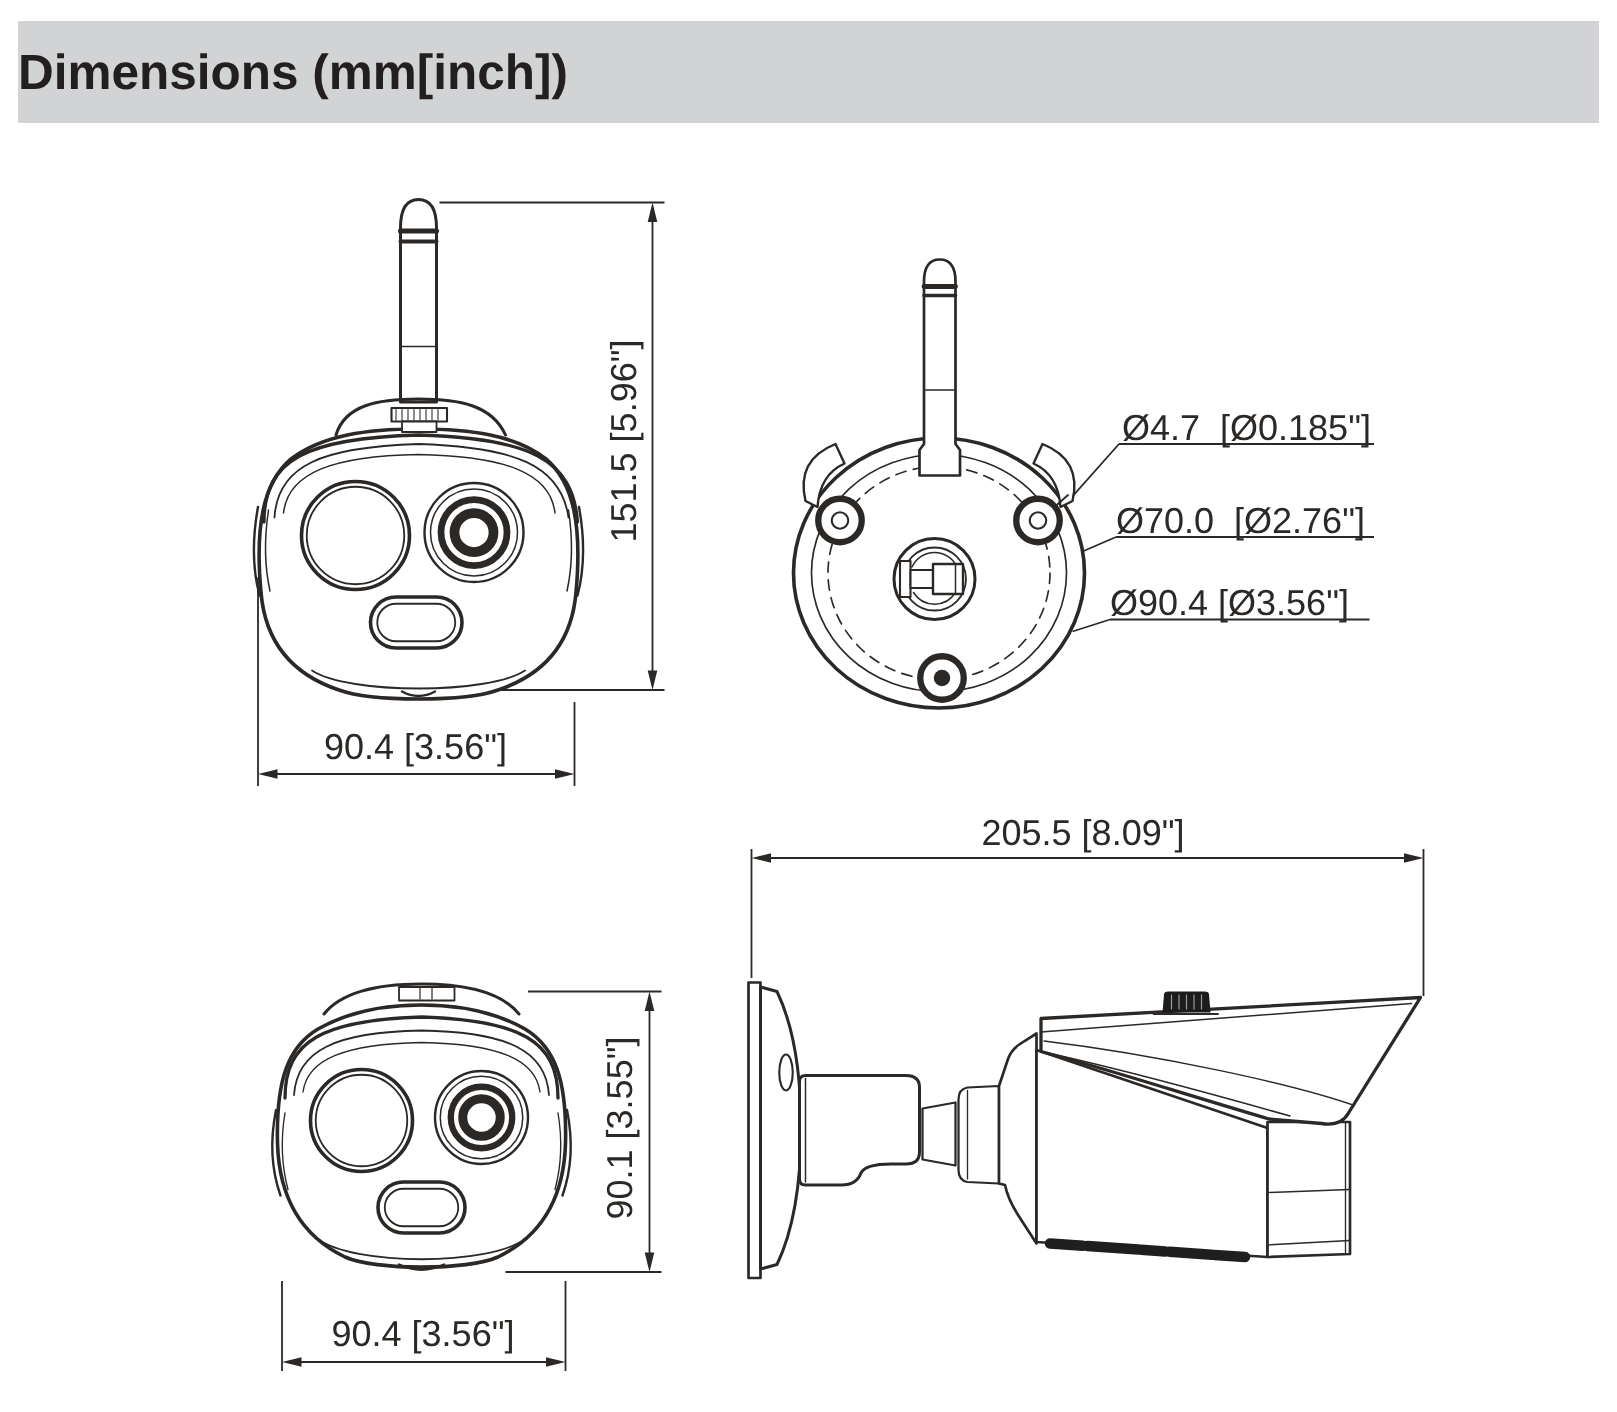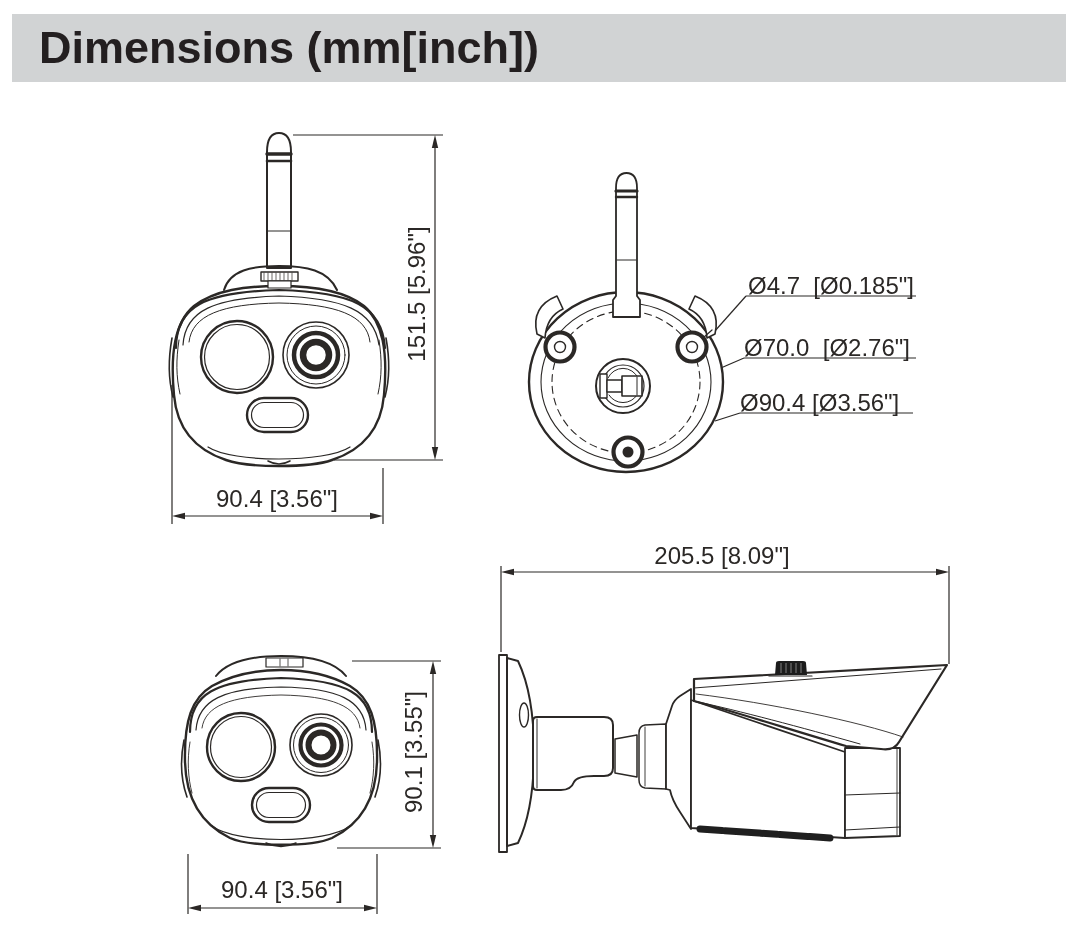--- a/index.html
+++ b/index.html
@@ -5,21 +5,21 @@
   html,body{margin:0;padding:0;background:#ffffff;}
   .canvas{
     position:relative;width:1078px;height:941px;background:#ffffff;
     font-family:"Liberation Sans", sans-serif;overflow:hidden;
   }
   .header-bar{
     position:absolute;left:12px;top:14px;width:1054px;height:68px;
     background:#d1d3d4;display:flex;align-items:center;
   }
   .header-bar .title{
-    font-size:45px;font-weight:bold;color:#231f20;padding-left:27px;
+    font-size:33px;font-weight:bold;color:#231f20;
     letter-spacing:0px;
     text-align:center;
   }
   .view{position:absolute;}
   svg{position:absolute;left:0;top:0;overflow:visible;}
   .dim-label{
     position:absolute;font-size:24px;color:#2b2826;white-space:pre;
     line-height:26px;
   }
   .dim-center{text-align:center;}

